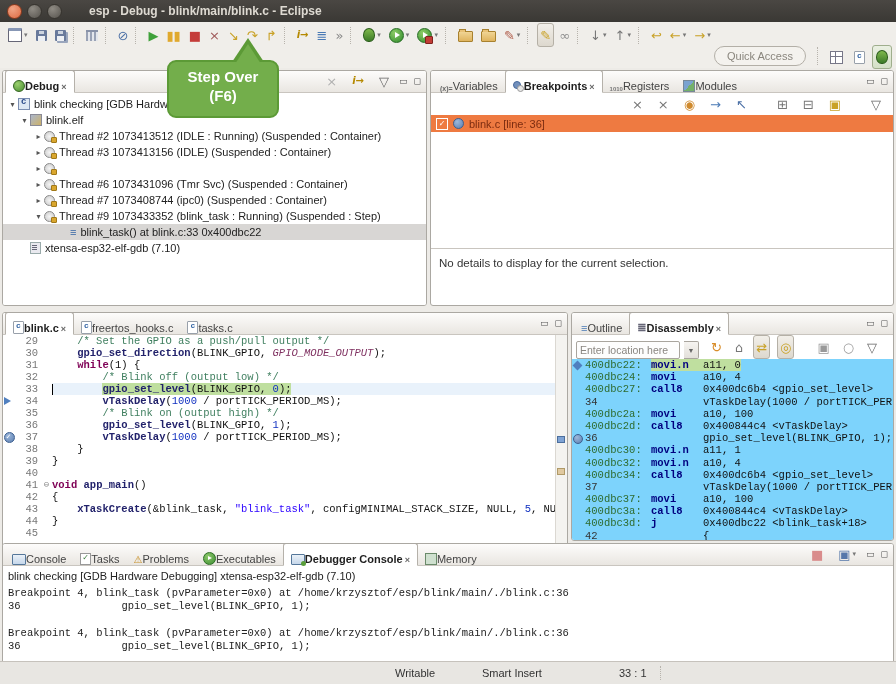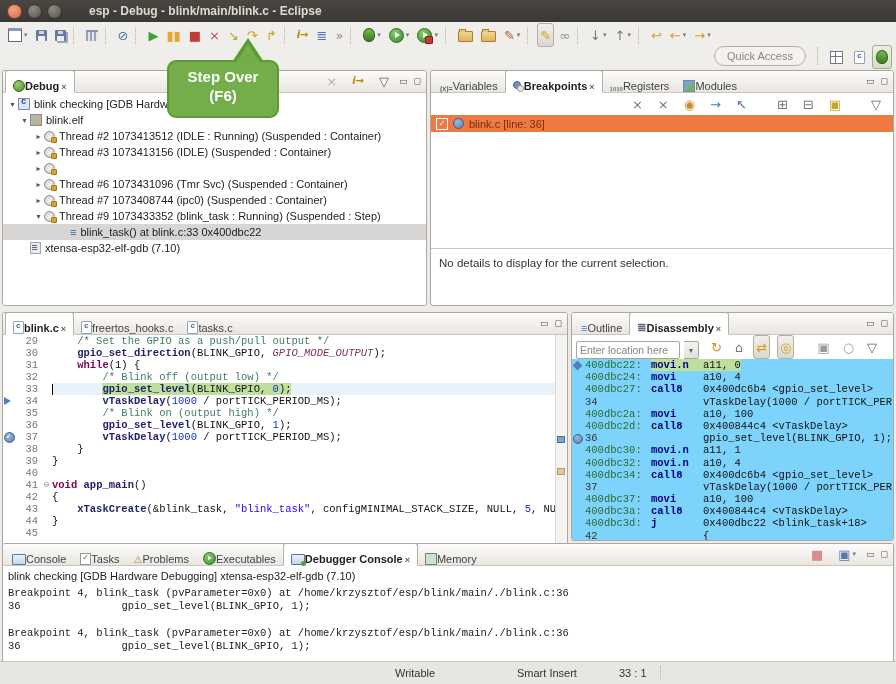--- a/index.html
+++ b/index.html
@@ -586,21 +586,21 @@
       <span class="mm">▭</span>
       <span class="mm">◻</span>
     </div>
   </div>
   <div class="conheader">blink checking [GDB Hardware Debugging] xtensa-esp32-elf-gdb (7.10)</div>
   <div class="conbody" id="console-lines"><div class="conline">Breakpoint 4, blink_task (pvParameter=0x0) at /home/krzysztof/esp/blink/main/./blink.c:36</div><div class="conline">36                gpio_set_level(BLINK_GPIO, 1);</div><div class="conline"> </div><div class="conline">Breakpoint 4, blink_task (pvParameter=0x0) at /home/krzysztof/esp/blink/main/./blink.c:36</div><div class="conline">36                gpio_set_level(BLINK_GPIO, 1);</div></div>
 </div>
 
 <div class="statusbar">
   <span class="stitem" style="left:395px">Writable</span>
-  <span class="stitem" style="left:517px">Smart Insert</span>
+  <span class="stitem" style="left:482px">Smart Insert</span>
   <span class="stitem" style="left:619px">33 : 1</span>
   <span class="stsep" style="left:660px"></span>
 </div>
 
 <div class="callout">
   <span class="tail"></span>
   <span class="tail2"></span>
   <div class="cl1">Step Over</div>
   <div class="cl2">(F6)</div>
 </div>

